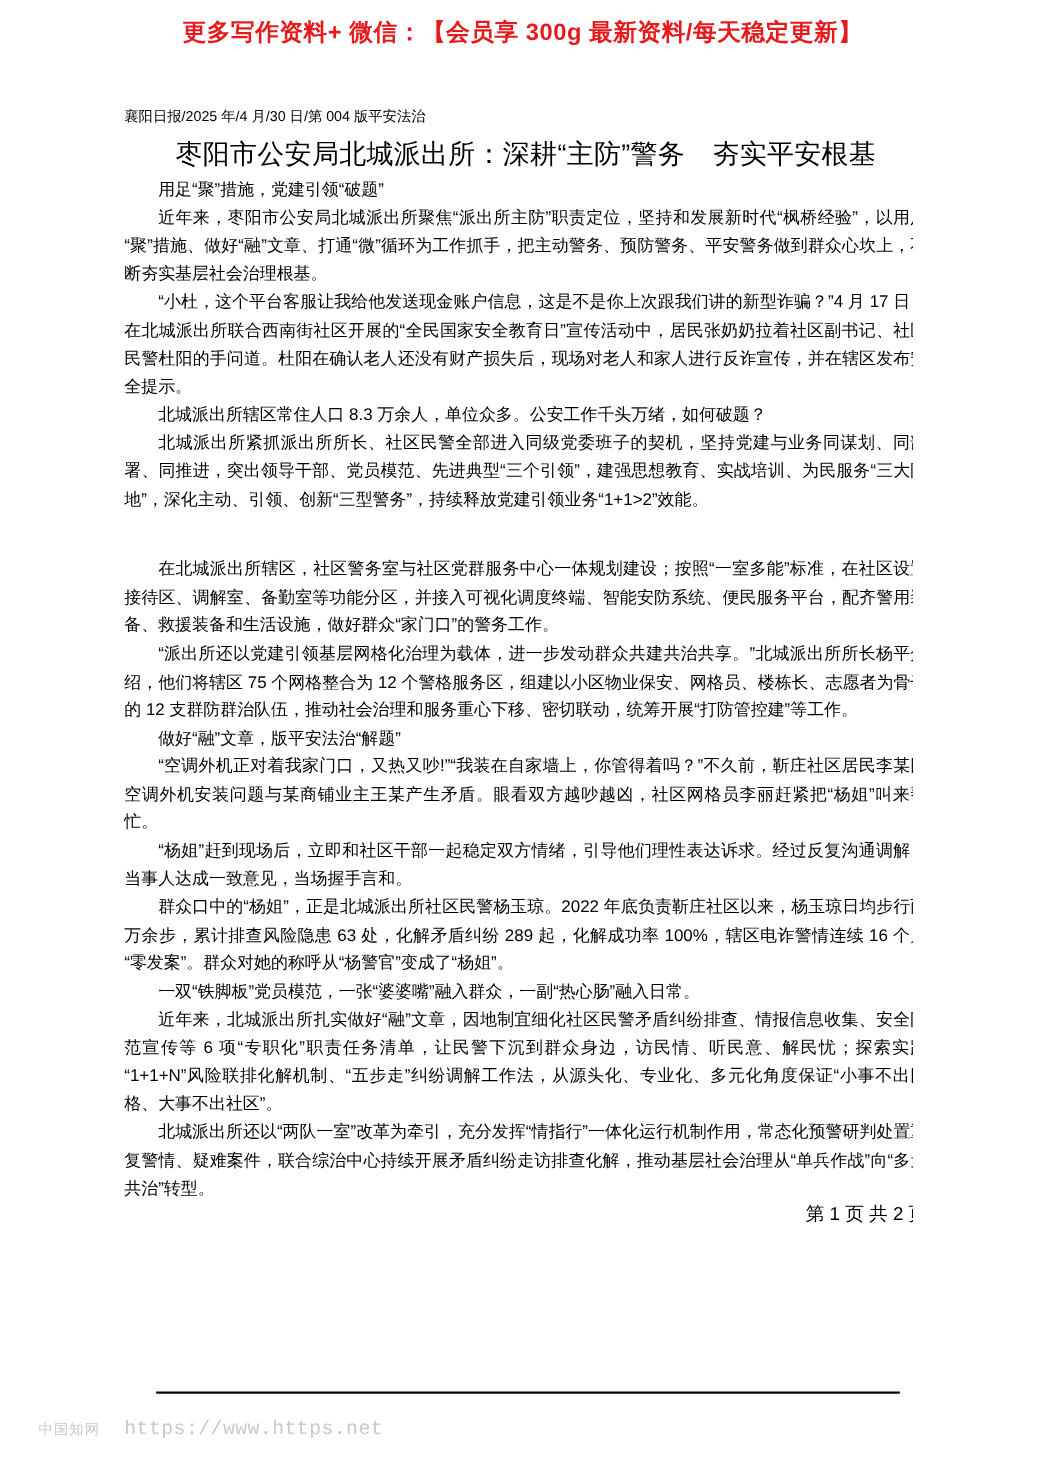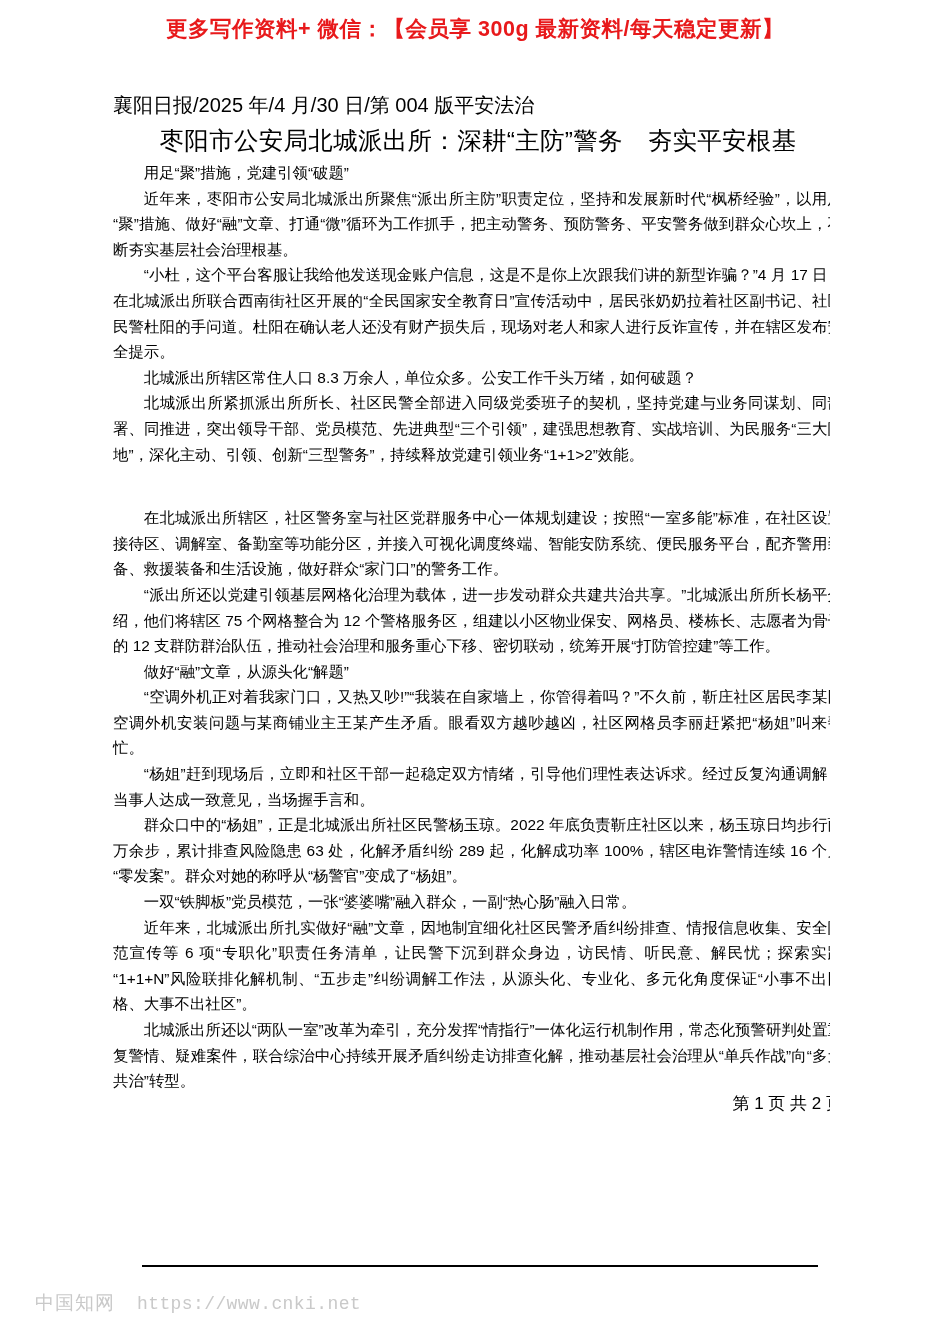--- a/index.html
+++ b/index.html
@@ -33,21 +33,21 @@
 
   
   .article {
     position: absolute;
     left: 113px;
     top: 95px;
     width: 730px;
   }
 
   .source-line {
-    font-size: 20px;
+    font-size: 13px;
     line-height: 21px;
     color: #000;
     text-align: left;
     margin-bottom: 8px;
   }
 
   .doc-title {
     font-size: 24.5px;
     font-weight: normal;
     text-align: center;
@@ -102,21 +102,21 @@
   .watermark {
     position: absolute;
     left: 35px;
     top: 1290px;
     display: flex;
     align-items: baseline;
     gap: 22px;
     color: #c9c9c9;
   }
   .watermark .wm-logo {
-    font-size: 19px;
+    font-size: 13px;
     letter-spacing: 1px;
     font-family: "Liberation Serif", "DejaVu Serif", serif;
   }
   .watermark .wm-url {
     font-size: 18px;
     font-family: "Liberation Mono", "DejaVu Sans Mono", monospace;
     letter-spacing: 0.4px;
   }
 </style>
 </head>
@@ -134,32 +134,32 @@
 
 
     <div class="body-text">
       <p>用足“聚”措施，党建引领“破题”</p>
       <p>近年来，枣阳市公安局北城派出所聚焦“派出所主防”职责定位，坚持和发展新时代“枫桥经验”，以用足“聚”措施、做好“融”文章、打通“微”循环为工作抓手，把主动警务、预防警务、平安警务做到群众心坎上，不断夯实基层社会治理根基。</p>
       <p>“小杜，这个平台客服让我给他发送现金账户信息，这是不是你上次跟我们讲的新型诈骗？”4 月 17 日，在北城派出所联合西南街社区开展的“全民国家安全教育日”宣传活动中，居民张奶奶拉着社区副书记、社区民警杜阳的手问道。杜阳在确认老人还没有财产损失后，现场对老人和家人进行反诈宣传，并在辖区发布安全提示。</p>
       <p>北城派出所辖区常住人口 8.3 万余人，单位众多。公安工作千头万绪，如何破题？</p>
       <p>北城派出所紧抓派出所所长、社区民警全部进入同级党委班子的契机，坚持党建与业务同谋划、同部署、同推进，突出领导干部、党员模范、先进典型“三个引领”，建强思想教育、实战培训、为民服务“三大阵地”，深化主动、引领、创新“三型警务”，持续释放党建引领业务“1+1&gt;2”效能。</p>
       <p class="gap-before">在北城派出所辖区，社区警务室与社区党群服务中心一体规划建设；按照“一室多能”标准，在社区设置接待区、调解室、备勤室等功能分区，并接入可视化调度终端、智能安防系统、便民服务平台，配齐警用装备、救援装备和生活设施，做好群众“家门口”的警务工作。</p>
       <p>“派出所还以党建引领基层网格化治理为载体，进一步发动群众共建共治共享。”北城派出所所长杨平介绍，他们将辖区 75 个网格整合为 12 个警格服务区，组建以小区物业保安、网格员、楼栋长、志愿者为骨干的 12 支群防群治队伍，推动社会治理和服务重心下移、密切联动，统筹开展“打防管控建”等工作。</p>
-      <p>做好“融”文章，从源头化“解题”</p>
+      <p>做好“融”文章，版平安法治“解题”</p>
       <p>“空调外机正对着我家门口，又热又吵!”“我装在自家墙上，你管得着吗？”不久前，靳庄社区居民李某因空调外机安装问题与某商铺业主王某产生矛盾。眼看双方越吵越凶，社区网格员李丽赶紧把“杨姐”叫来帮忙。</p>
       <p>“杨姐”赶到现场后，立即和社区干部一起稳定双方情绪，引导他们理性表达诉求。经过反复沟通调解，当事人达成一致意见，当场握手言和。</p>
       <p>群众口中的“杨姐”，正是北城派出所社区民警杨玉琼。2022 年底负责靳庄社区以来，杨玉琼日均步行两万余步，累计排查风险隐患 63 处，化解矛盾纠纷 289 起，化解成功率 100%，辖区电诈警情连续 16 个月“零发案”。群众对她的称呼从“杨警官”变成了“杨姐”。</p>
       <p>一双“铁脚板”党员模范，一张“婆婆嘴”融入群众，一副“热心肠”融入日常。</p>
       <p>近年来，北城派出所扎实做好“融”文章，因地制宜细化社区民警矛盾纠纷排查、情报信息收集、安全防范宣传等 6 项“专职化”职责任务清单，让民警下沉到群众身边，访民情、听民意、解民忧；探索实践“1+1+N”风险联排化解机制、“五步走”纠纷调解工作法，从源头化、专业化、多元化角度保证“小事不出网格、大事不出社区”。</p>
       <p>北城派出所还以“两队一室”改革为牵引，充分发挥“情指行”一体化运行机制作用，常态化预警研判处置重复警情、疑难案件，联合综治中心持续开展矛盾纠纷走访排查化解，推动基层社会治理从“单兵作战”向“多元共治”转型。</p>
     </div>
   </div>
 
   <div class="page-footer">第 1 页 共 2 页</div>
 
   <div class="bottom-rule"></div>
 
   <div class="watermark">
     <span class="wm-logo">中国知网</span>
-    <span class="wm-url">https://www.cnki.net</span>
+    <span class="wm-url">https://www.https.net</span>
   </div>
 
 </div>
 
 </body></html>

